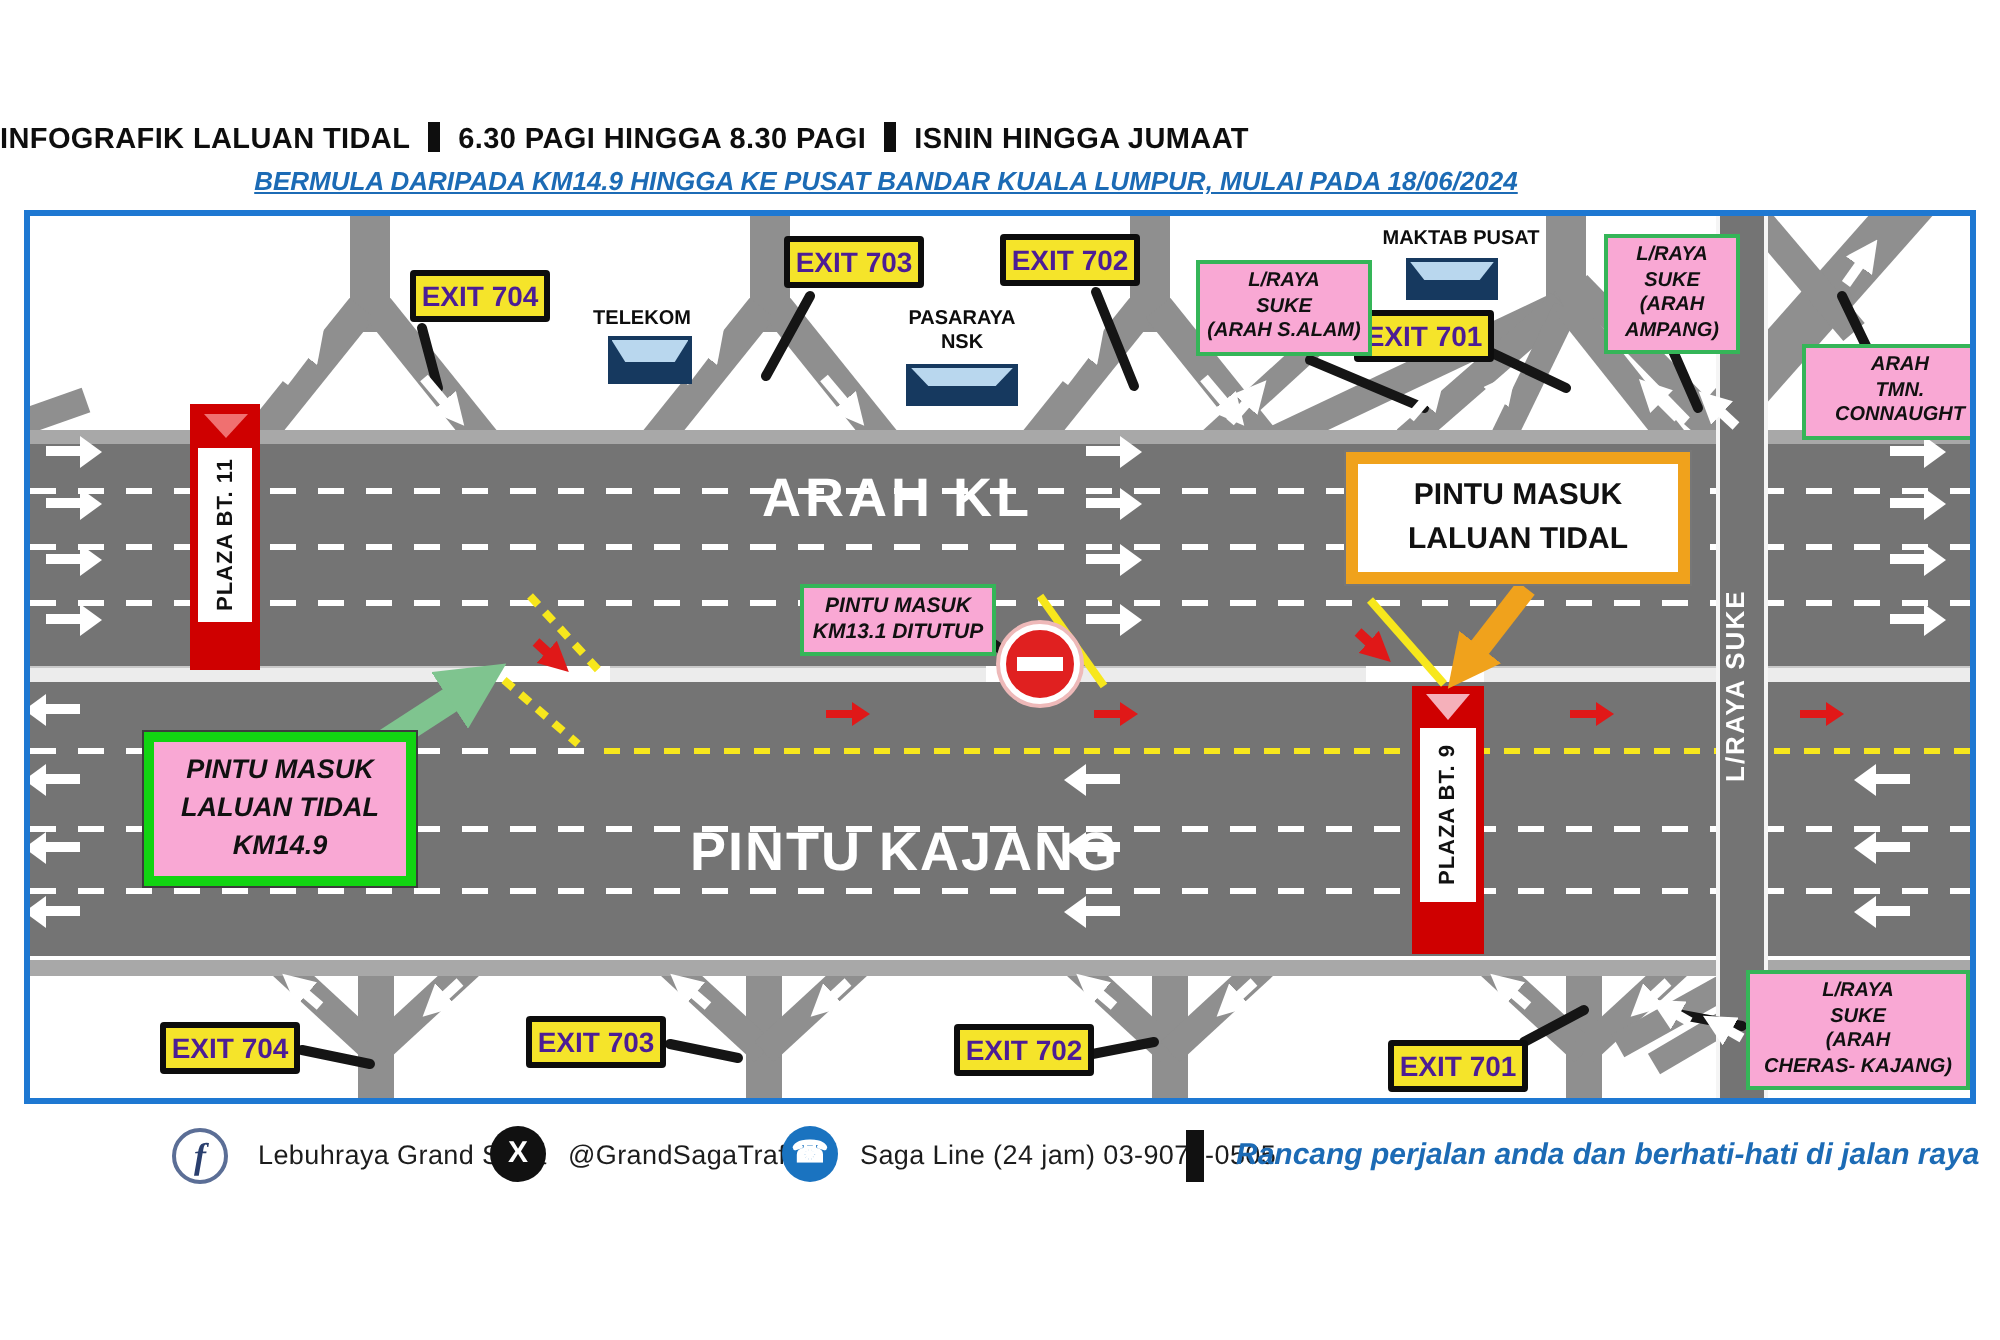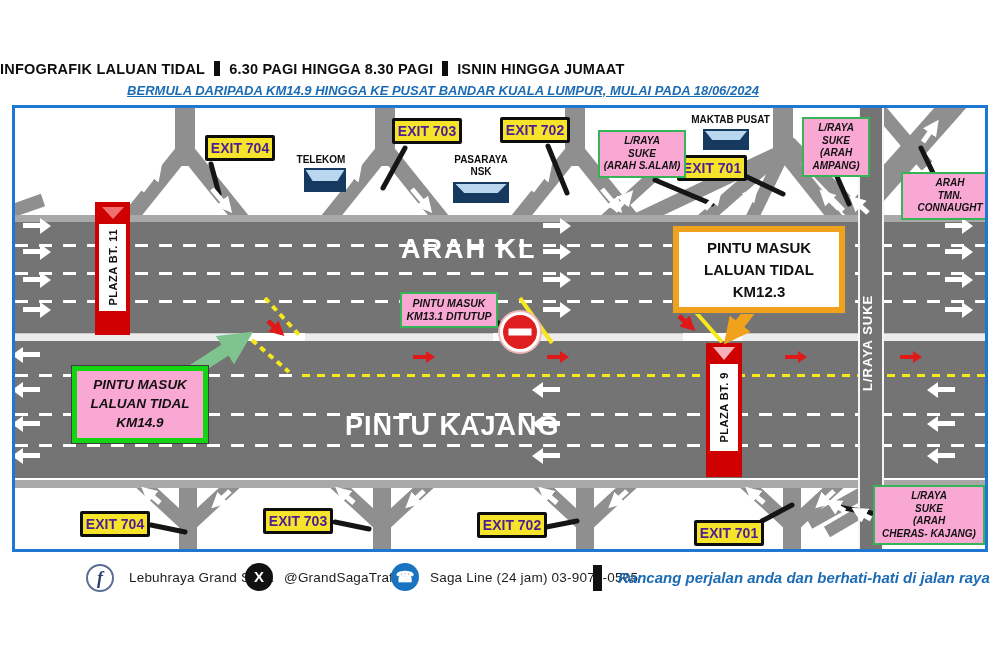--- a/index.html
+++ b/index.html
@@ -168,21 +168,21 @@
   <div class="shoulder" style="left:0;top:370px;width:970px;height:8px;border-top:2px solid #fff;"></div>
 
   <div class="dash-w" style="left:0;top:136px;width:970px;"></div>
   <div class="dash-w" style="left:0;top:164px;width:970px;"></div>
   <div class="dash-w" style="left:0;top:192px;width:970px;"></div>
   <div class="dash-w" style="left:0;top:266px;width:287px;"></div>
   <div class="dash-y" style="left:287px;top:266px;width:683px;"></div>
   <div class="dash-w" style="left:0;top:305px;width:970px;"></div>
   <div class="dash-w" style="left:0;top:336px;width:970px;"></div>
 
-  <div class="bigroadlabel" style="left:386px;top:126px;text-align:right;">ARAH KL</div>
+  <div class="bigroadlabel" style="left:366px;top:126px;text-align:right;">ARAH KL</div>
   <div class="bigroadlabel" style="left:330px;top:303px;letter-spacing:1px;">PINTU KAJANG</div>
 
   <div id="lane-arrows">
       <div class="la " style="left: 8px; top: 115px;"></div>
       <div class="la " style="left: 8px; top: 141px;"></div>
       <div class="la " style="left: 8px; top: 169px;"></div>
       <div class="la " style="left: 8px; top: 199px;"></div>
       <div class="la " style="left: 528px; top: 115px;"></div>
       <div class="la " style="left: 528px; top: 141px;"></div>
       <div class="la " style="left: 528px; top: 169px;"></div>
@@ -336,21 +336,20 @@
     <div>KM13.1 DITUTUP</div>
   </div>
   <div class="gbox" id="box-km149" style="left:57px;top:258px;width:118px;">
     <div>PINTU MASUK</div>
     <div>LALUAN TIDAL</div>
     <div>KM14.9</div>
   </div>
   <div id="box-km123" style="left:658px;top:118px;width:148px;">
     <div>PINTU MASUK</div>
     <div>LALUAN TIDAL</div>
-    <div>KM12.3</div>
   </div>
 
   <div class="lmk-label" style="left:272px;top:46px;width:68px;">TELEKOM</div>
   <div class="bldg" style="left:289px;top:60px;width:42px;height:24px;"></div>
   <div class="lmk-label" style="left:428px;top:46px;width:76px;">
     <div>PASARAYA</div>
     <div>NSK</div>
   </div>
   <div class="bldg" style="left:438px;top:74px;width:56px;height:21px;"></div>
   <div class="lmk-label" style="left:668px;top:6px;width:95px;">MAKTAB PUSAT</div>

